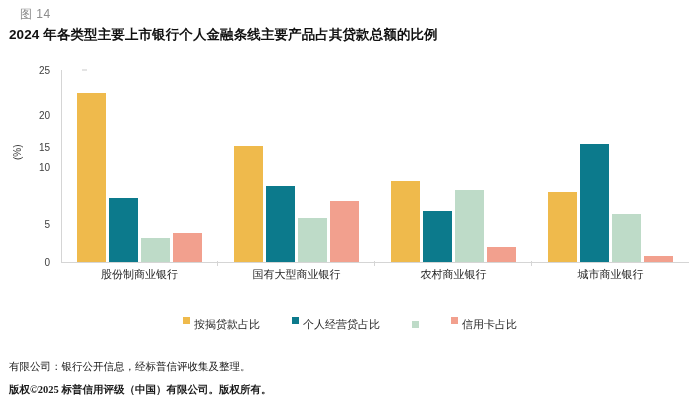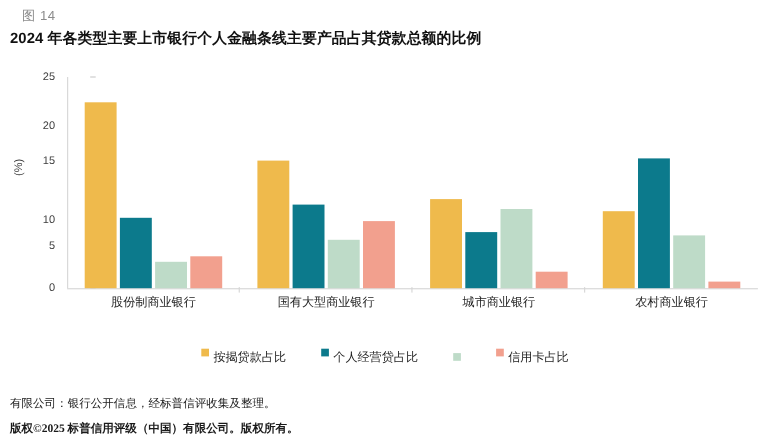--- a/index.html
+++ b/index.html
@@ -197,21 +197,21 @@
 <div class="fig-label">图 14</div>
 <div class="chart-title">2024 年各类型主要上市银行个人金融条线主要产品占其贷款总额的比例</div>
 
 <div class="plot-wrap">
   <div class="y-axis-title">(%)</div>
   <div class="y-ticks">
       <div class="y-tick" style="top: 192px;">0</div>
       <div class="y-tick-mark" style="top: 192px;"></div>
       <div class="y-tick" style="top: 153.6px;">5</div>
       <div class="y-tick-mark" style="top: 153.6px;"></div>
-      <div class="y-tick" style="top: 130px;">10</div>
+      <div class="y-tick" style="top: 97px;">10</div>
       <div class="y-tick-mark" style="top: 115.2px;"></div>
       <div class="y-tick" style="top: 76.8px;">15</div>
       <div class="y-tick-mark" style="top: 76.8px;"></div>
       <div class="y-tick" style="top: 45px;">20</div>
       <div class="y-tick-mark" style="top: 38.4px;"></div>
       <div class="y-tick" style="top: 0px;">25</div>
       <div class="y-tick-mark" style="top: 0px;"></div>
     </div>
   <div class="plot-area"></div>
   <div class="baseline"></div>
@@ -248,22 +248,22 @@
           <div class="bar" title="农村商业银行 · 按揭贷款占比 · 9.1%" style="height: 69.888px; background: rgb(239, 186, 76);"></div>
           <div class="bar" title="农村商业银行 · 个人经营贷占比 · 15.4%" style="height: 118.272px; background: rgb(12, 122, 140);"></div>
           <div class="bar" title="农村商业银行 · 个人消费贷占比 · 6.2%" style="height: 47.616px; background: rgb(190, 219, 200);"></div>
           <div class="bar" title="农村商业银行 · 信用卡占比 · 0.8%" style="height: 6.144px; background: rgb(242, 160, 142);"></div>
         </div>
       </div>
     </div>
   <div class="cat-labels">
       <div class="cat-label">股份制商业银行</div>
       <div class="cat-label">国有大型商业银行</div>
+      <div class="cat-label">农村商业银行</div>
       <div class="cat-label">城市商业银行</div>
-      <div class="cat-label">农村商业银行</div>
     </div>
 </div>
 
 <div class="legend">
     <div class="legend-item">
       <span class="legend-swatch" style="background: rgb(239, 186, 76);"></span>
       <span class="legend-text">按揭贷款占比</span>
     </div>
     <div class="legend-item">
       <span class="legend-swatch" style="background: rgb(12, 122, 140);"></span>

